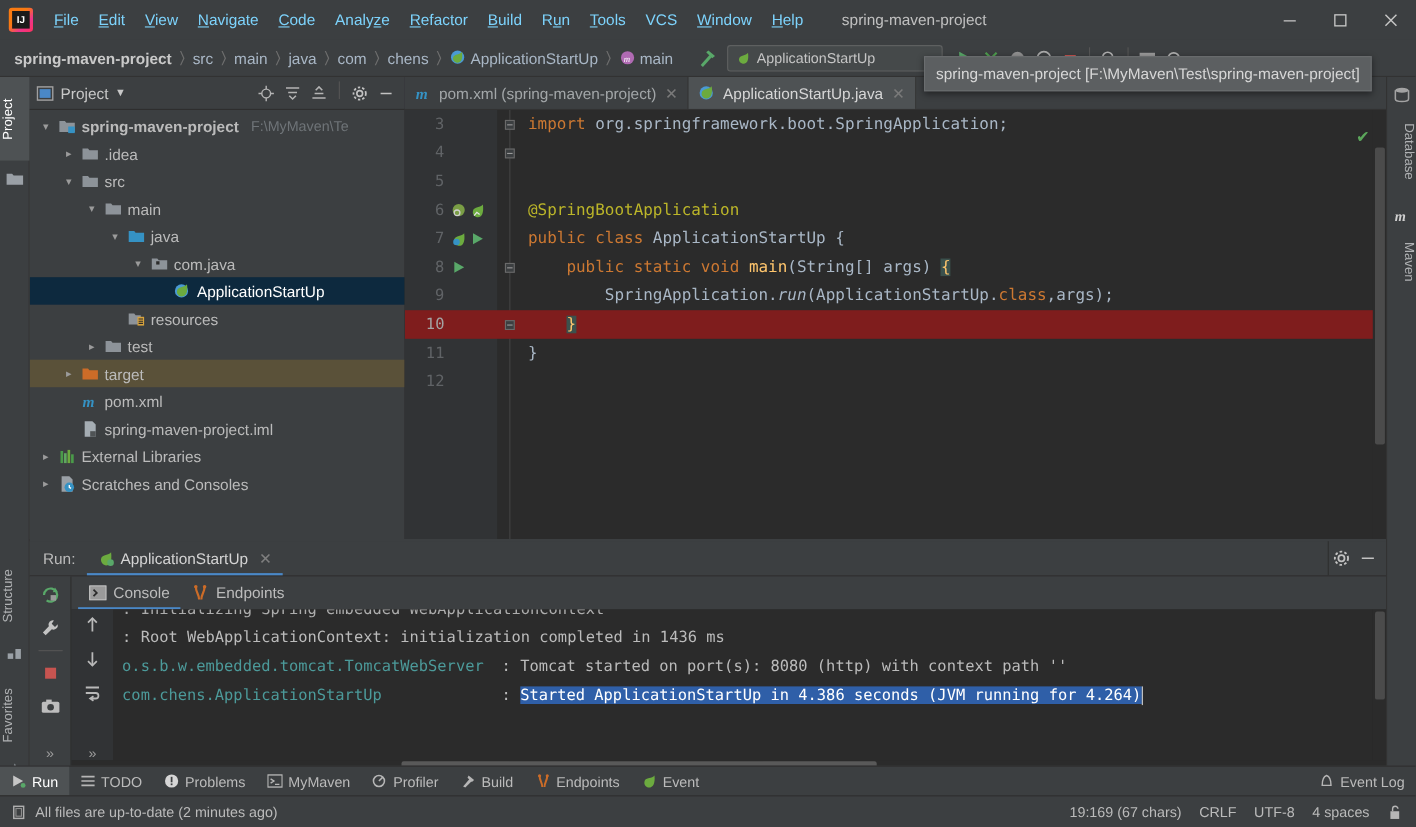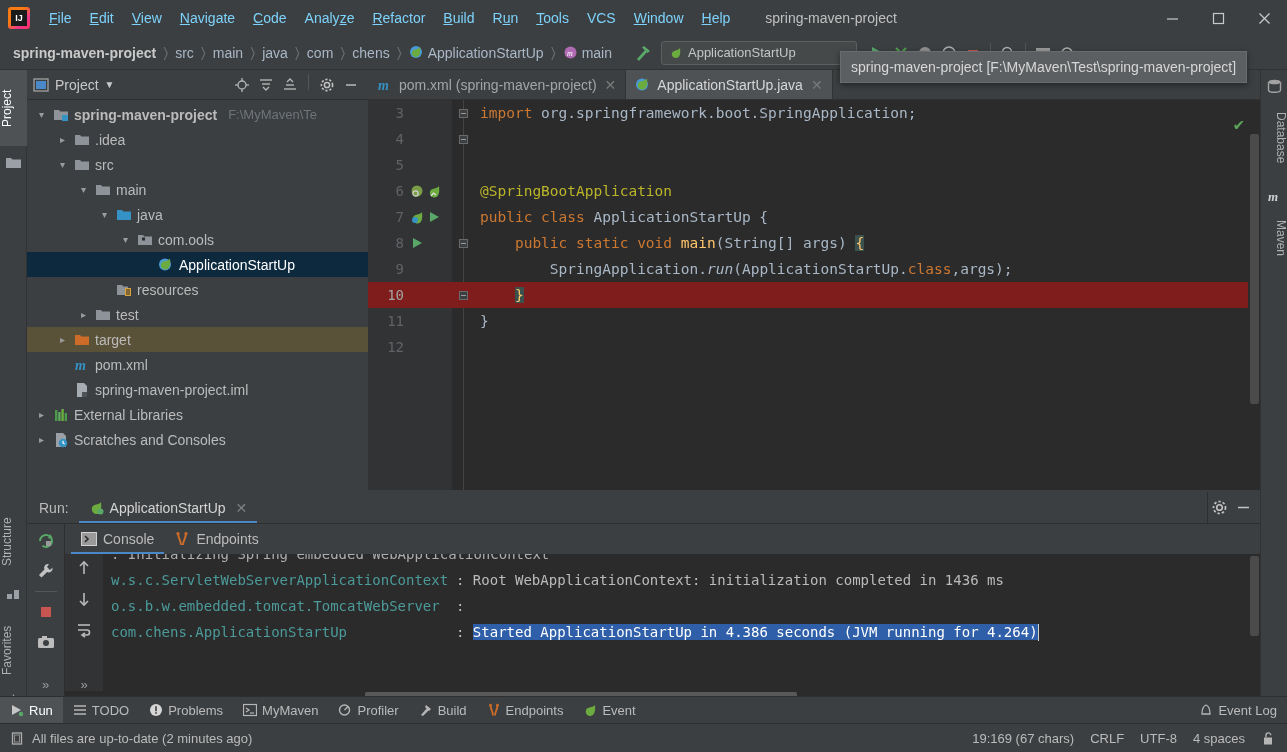--- a/index.html
+++ b/index.html
@@ -563,21 +563,21 @@
           <span>java</span>
         </div>
         <div class="trow" style="padding-left: 92px;">
           <span class="arrow">▾</span>
           <span>
             <svg class="ficon" viewBox="0 0 16 16">
               <path d="M1 3h5l1.3 1.5H15V13H1z" fill="#8d9399"></path>
               <rect x="5" y="5.5" width="3" height="3" fill="#2b2b2b"></rect>
             </svg>
           </span>
-          <span>com.ools</span>
+          <span>com.java</span>
         </div>
         <div class="trow sel" style="padding-left: 113px;">
           <span class="arrow"></span>
           <span>
             <svg class="ficon" viewBox="0 0 16 16">
               <circle cx="7" cy="7.5" r="6" fill="#4a9ad4"></circle>
               <path d="M12 1.5c-2 3-8 2-9 5.5s2.2 5.5 4.5 5.5c3.4 0 5.6-3.5 4.5-11z" fill="#6cab3f"></path>
             </svg>
           </span>
           <span>ApplicationStartUp</span>
@@ -891,22 +891,22 @@
                   <path d="M3 9h9a2.5 2.5 0 0 1 0 5H8" fill="none" stroke="#b9b9b9" stroke-width="1.6"></path>
                   <path d="M10 12 L7 14 L10 16" fill="none" stroke="#b9b9b9" stroke-width="1.6"></path>
                 </svg>
             </div>
             <div class="rtbtn" style="margin-top:auto;margin-bottom:4px;">
               <span style="color:#9a9a9a;font-size:13px;">»</span>
             </div>
           </div>
           <div class="console" id="console">
               <div class="coline" style="margin-top: -13px; opacity: 0.9;"><span class="co-colon">: </span><span class="co-msg">Initializing Spring embedded WebApplicationContext</span></div>
-              <div class="coline"><span class="co-src">w.s.c.ServletWebServerApplicationContext</span><span class="co-colon">: </span><span class="co-msg">Root WebApplicationContext: initialization completed in 1436 ms</span></div>
-              <div class="coline"><span class="co-src">o.s.b.w.embedded.tomcat.TomcatWebServer</span><span class="co-colon">: </span></div>
+              <div class="coline"><span class="co-colon">: </span><span class="co-msg">Root WebApplicationContext: initialization completed in 1436 ms</span></div>
+              <div class="coline"><span class="co-src">o.s.b.w.embedded.tomcat.TomcatWebServer</span><span class="co-colon">: </span><span class="co-msg">Tomcat started on port(s): 8080 (http) with context path ''</span></div>
               <div class="coline"><span class="co-src">com.chens.ApplicationStartUp</span><span class="co-colon">: </span><span class="co-msg sel">Started ApplicationStartUp in 4.386 seconds (JVM running for 4.264)</span><span class="cursorbar"></span></div>
             </div>
           <div class="runscroll">
             <div class="rsthumb"></div>
           </div>
           <div class="hscroll">
             <div class="hsthumb"></div>
           </div>
         </div>
       </div>

